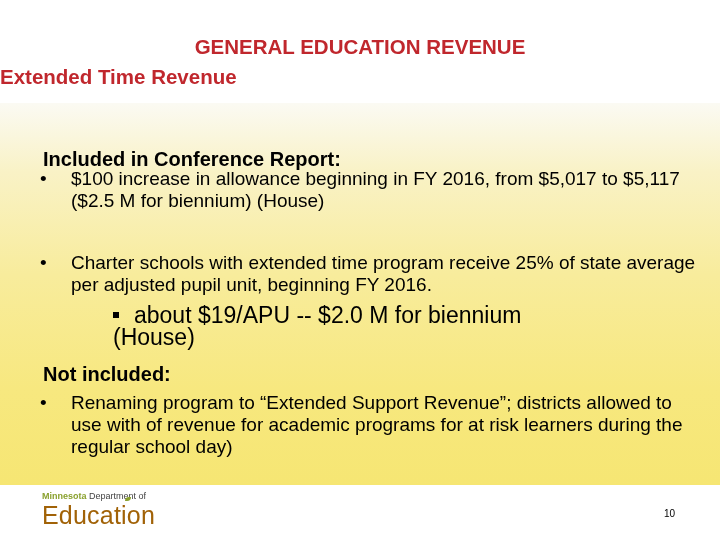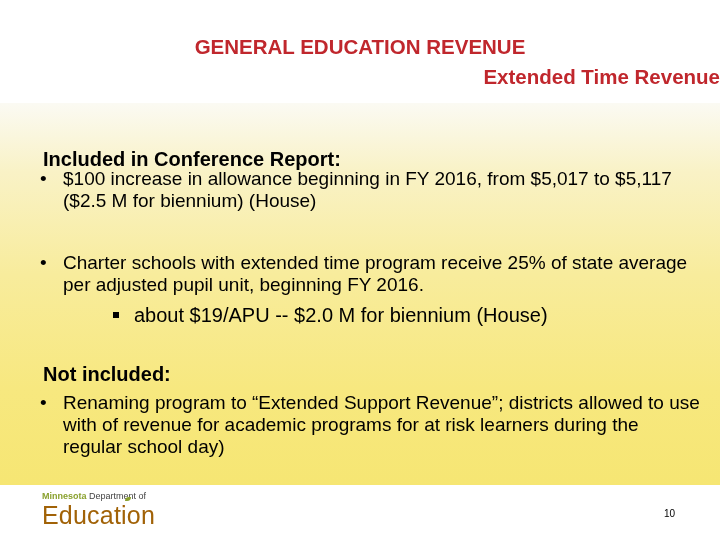--- a/index.html
+++ b/index.html
@@ -38,21 +38,21 @@
       text-align: center;
       color: #c0272d;
       font-weight: bold;
       font-size: 20.5px;
       line-height: 28px;
     }
     .subtitle {
       position: absolute;
       left: 0; top: 63px;
       width: 720px;
-      text-align: right;
+      text-align: left;
       color: #c0272d;
       font-weight: bold;
       font-size: 20.5px;
       line-height: 28px;
     }
     .heading {
       position: absolute;
       left: 43px;
       font-weight: bold;
       font-size: 20px;
@@ -71,30 +71,30 @@
       color: #000;
     }
     .bullet .dot {
       position: absolute;
       left: 0;
       top: 0;
       width: 24px;
     }
     .bullet .text {
       display: block;
-      margin-left: 23px;
+      margin-left: 31px;
     }
     .b1 { top: 168px; }
     .b2 { top: 252px; }
     .b3 { top: 392px; }
     .sub-bullet {
       position: absolute;
       left: 113px;
       top: 304px;
-      font-size: 20px;
+      font-size: 23px;
       line-height: 22px;
       color: #000;
     }
     .sub-bullet .sq {
       display: inline-block;
       width: 6px; height: 6px;
       background: #000;
       margin-right: 15px;
       vertical-align: middle;
       position: relative;

